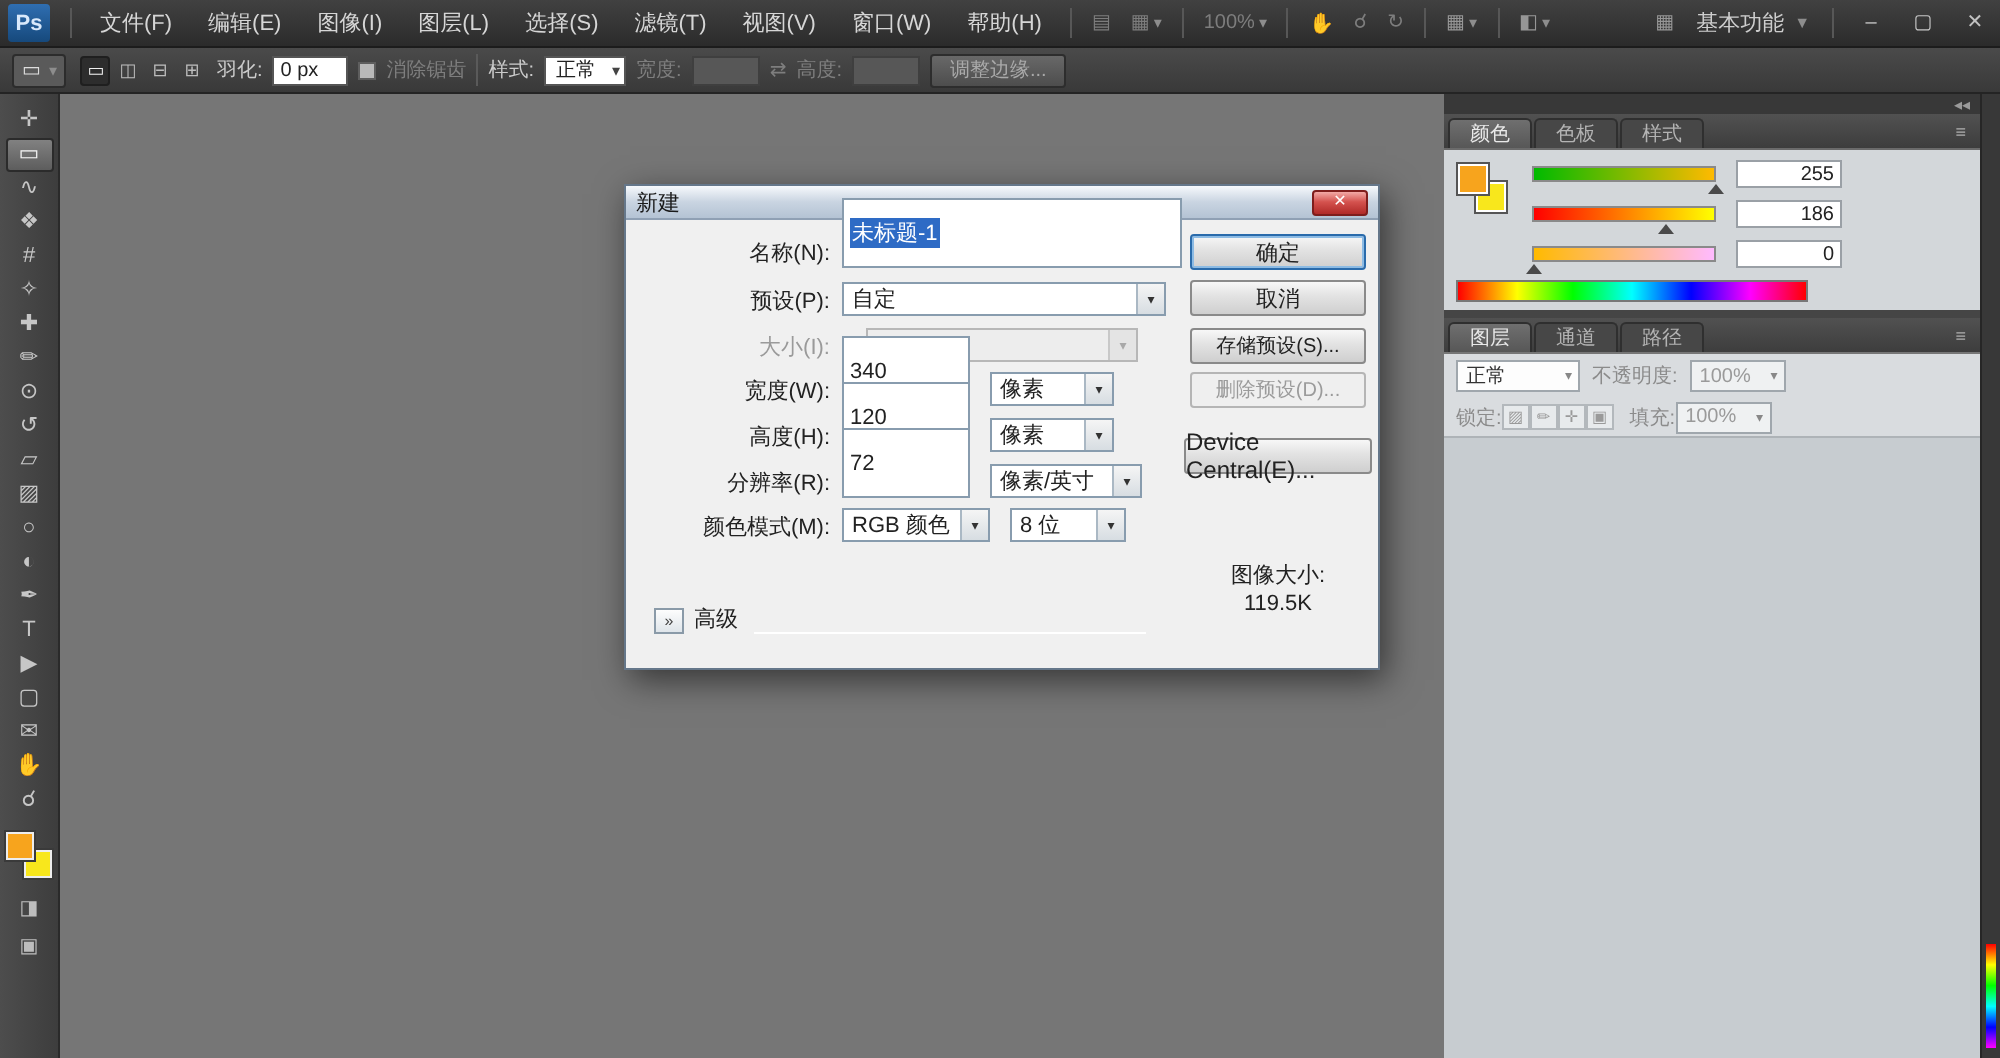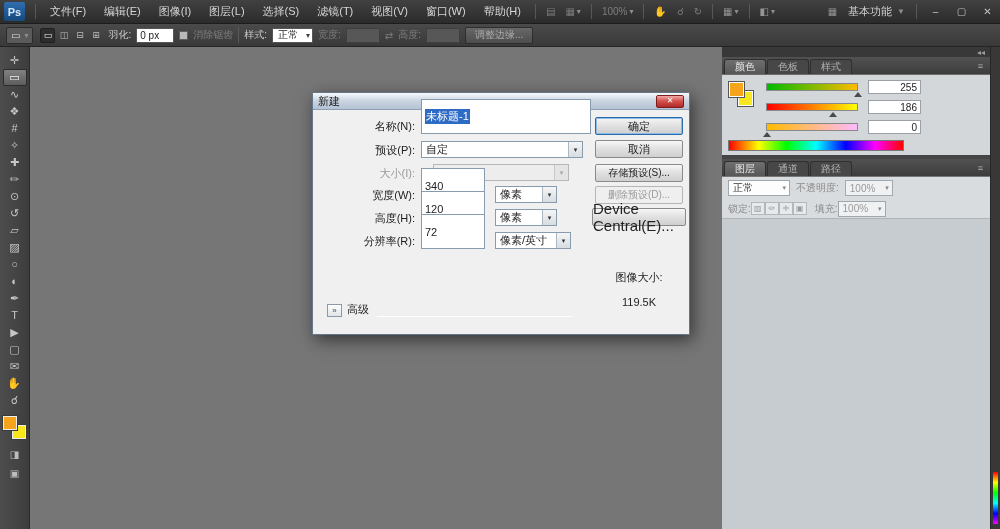--- a/index.html
+++ b/index.html
@@ -261,35 +261,46 @@
 
     <div class="drow" style="top:122px">
       <span class="lbl">分辨率(R):</span>
       <span class="txt" style="width:64px">72</span>
       <span class="dd" style="width:76px;margin-left:10px">
           <span>像素/英寸</span>
           <span class="dd-a">▾</span>
         </span>
     </div>
 
+    <div class="drow" style="top:144px">
+      <span class="lbl">颜色模式(M):</span>
+      <span class="dd" style="width:74px">
+          <span>RGB 颜色</span>
+          <span class="dd-a">▾</span>
+        </span>
+      <span class="dd" style="width:58px;margin-left:10px">
+          <span>8 位</span>
+          <span class="dd-a">▾</span>
+        </span>
+    </div>
 
 
     <div class="drow" style="top:190px;left:14px">
       <span class="adv-chevron">»</span>
       <span>高级</span>
       <span class="adv-line"></span>
     </div>
 
     <div class="btn primary" style="top:7px">确定</div>
     <div class="btn" style="top:30px">取消</div>
     <div class="btn" style="top:54px;font-size:10px">存储预设(S)...</div>
     <div class="btn dis" style="top:76px;font-size:10px">删除预设(D)...</div>
-    <div class="btn" style="top:98px;font-size:15px;left:279px;width:94px">Device Central(E)...</div>
-
-    <div class="img-size" style="top:160px">图像大小:</div>
+    <div class="btn" style="top:109px;font-size:12px;left:279px;width:94px">Device Central(E)...</div>
+
+    <div class="img-size" style="top:170px">图像大小:</div>
     <div class="img-size" style="top:186px">119.5K</div>
   </div>
 </div>
 
 <div class="rightdock">
   <div class="dock-top">
     <span>◂◂</span>
   </div>
 
   <div class="tabstrip">

